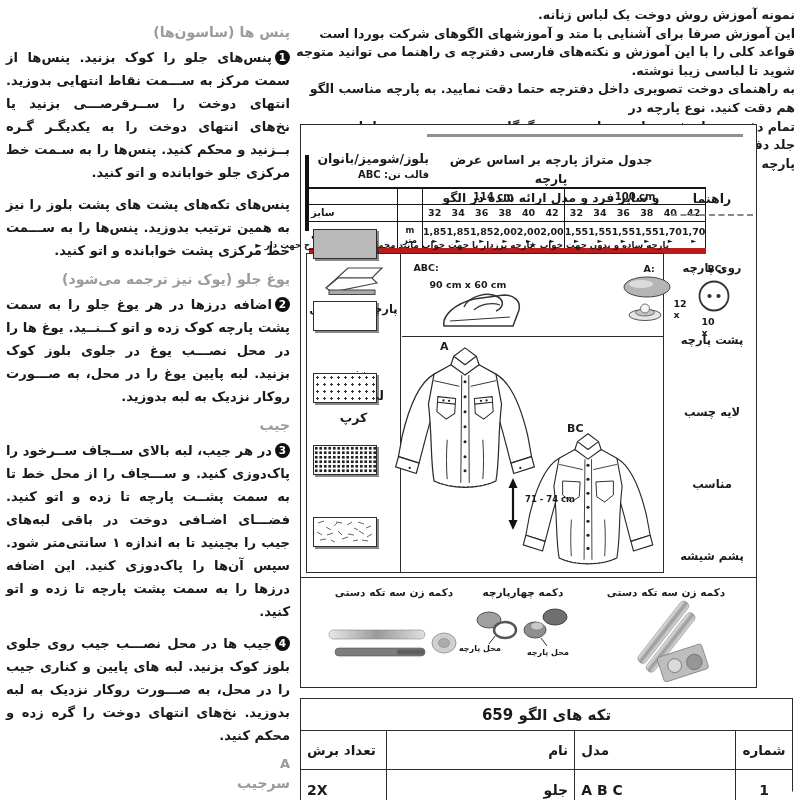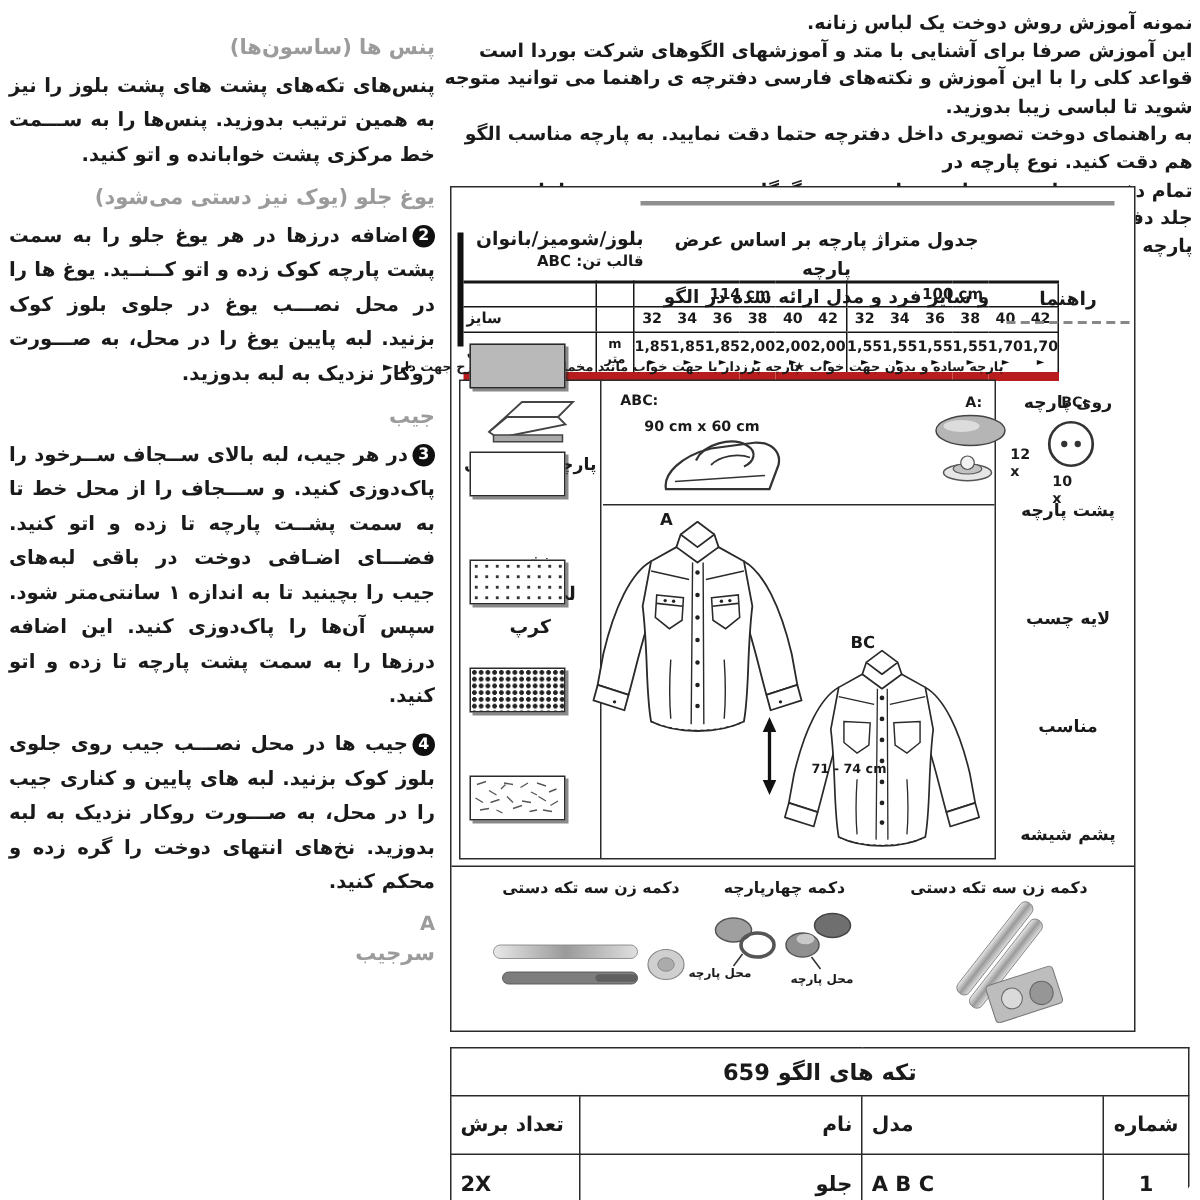--- a/index.html
+++ b/index.html
@@ -80,30 +80,31 @@
   svg{display:block;}
 </style>
 </head>
 <body>
 
 <div class="page">
 
   <div class="intro">
     <div>نمونه آموزش روش دوخت یک لباس زنانه.</div>
     <div>این آموزش صرفا برای آشنایی با متد و آموزشهای الگوهای شرکت بوردا است</div>
-    <div>قواعد کلی را با این آموزش و نکته‌های فارسی دفترچه ی راهنما می توانید متوجه شوید تا لباسی زیبا بدوزید.</div>
+    <div>قواعد کلی را با این آموزش و نکته‌های فارسی دفترچه ی راهنما می توانید متوجه شوید تا لباسی زیبا نوشته.</div>
     <div>به راهنمای دوخت تصویری داخل دفترچه حتما دقت نمایید. به پارچه مناسب الگو هم دقت کنید. نوع پارچه در</div>
     <div>تمام دفترچه ها مشخص است. با ترجمه ی گوگل و توجه به تصویر مدلهای روی جلد دفترچه هم میتوانید نوع</div>
     <div>پارچه را متوجه شوید.</div>
   </div>
 
   <div class="leftcol">
     <div class="gh">پنس ها (ساسون‌ها)</div>
+    <p><span class="stepnum">1</span><span>پنس‌های جلو را کوک بزنید. پنس‌ها از سمت مرکز به ســـمت نقاط انتهایی بدوزید. انتهای دوخت را ســرقرصـــی بزنید یا نخ‌های انتهای دوخت را به یکدیگـر گـره بــزنید و محکم کنید. پنس‌ها را به سـمت خط مرکزی جلو خوابانده و اتو کنید.</span></p>
     <p><span>پنس‌های تکه‌های پشت های پشت بلوز را نیز به همین ترتیب بدوزید. پنس‌ها را به ســـمت خط مرکزی پشت خوابانده و اتو کنید.</span></p>
-    <div class="gh">یوغ جلو (یوک نیز دستی می‌شود)</div>
+    <div class="gh">یوغ جلو (یوک نیز ترجمه می‌شود)</div>
     <p><span class="stepnum">2</span><span>اضافه درزها در هر یوغ جلو را به سمت پشت پارچه کوک زده و اتو کــنــید. یوغ ها را در محل نصـــب یوغ در جلوی بلوز کوک بزنید. لبه پایین یوغ را در محل، به صـــورت روکار نزدیک به لبه بدوزید.</span></p>
     <div class="gh">جیب</div>
     <p><span class="stepnum">3</span><span>در هر جیب، لبه بالای ســجاف ســرخود را پاک‌دوزی کنید. و ســـجاف را از محل خط تا به سمت پشــت پارچه تا زده و اتو کنید. فضـــای اضـافی دوخت در باقی لبه‌های جیب را بچینید تا به اندازه ۱ سانتی‌متر شود. سپس آن‌ها را پاک‌دوزی کنید. این اضافه درزها را به سمت پشت پارچه تا زده و اتو کنید.</span></p>
     <p><span class="stepnum">4</span><span>جیب ها در محل نصـــب جیب روی جلوی بلوز کوک بزنید. لبه های پایین و کناری جیب را در محل، به صـــورت روکار نزدیک به لبه بدوزید. نخ‌های انتهای دوخت را گره زده و محکم کنید.</span></p>
     <div class="gh small">A</div>
     <div class="gh">سرجیب</div>
     <p></p>
   </div>
 
   <div class="dbox">
@@ -313,21 +314,21 @@
             <circle cx="85" cy="118" r="1.8"></circle>
           <circle cx="85" cy="133" r="1.8"></circle>
         </g>
       </svg>
 
       <svg width="16" height="52" viewBox="0 0 16 52" style="position:absolute;left:198px;top:224px;">
         <line x1="8" y1="8" x2="8" y2="44" stroke="#111" stroke-width="2.2"></line>
         <polygon points="8,0 3.5,10 12.5,10" fill="#111"></polygon>
         <polygon points="8,52 3.5,42 12.5,42" fill="#111"></polygon>
       </svg>
-      <div class="lenlabel" style="left:218px;top:254px;margin-left:16px;">71 - 74 cm</div>
+      <div class="lenlabel" style="left:218px;top:240px;">71 - 74 cm</div>
     </div>
 
     <div class="legend">
       <div class="ttl">راهنما</div>
       <div class="dash"></div>
     </div>
     <div class="sw gray" style="top:104px"></div>
     <div class="swlbl" style="left:368px;top:136px">روی پارچه</div>
     <div class="sw" style="top:176px"></div>
     <div class="swlbl" style="left:368px;top:208px">پشت پارچه</div>

